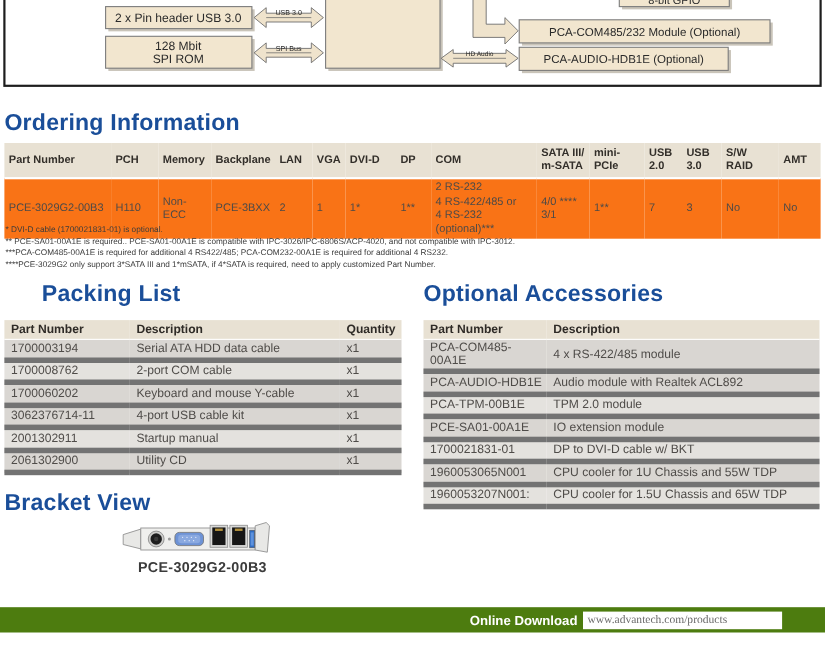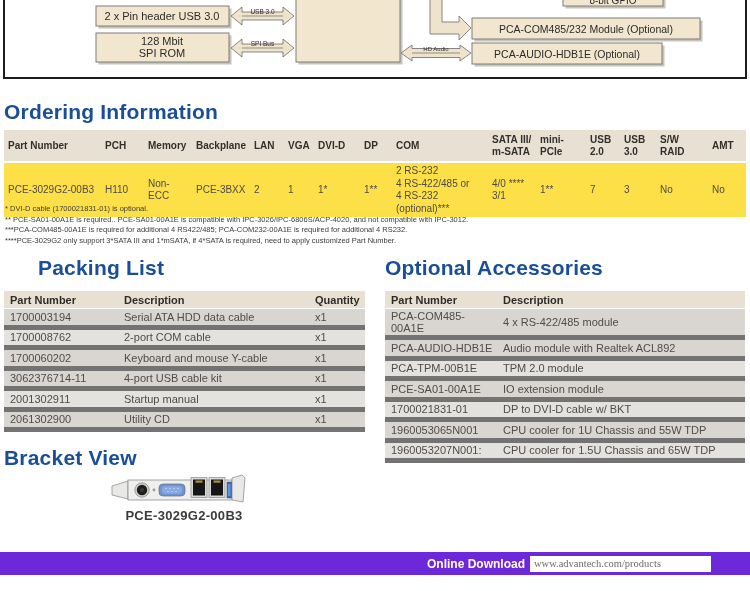--- a/index.html
+++ b/index.html
@@ -19,21 +19,21 @@
   .ord-table {
     position:absolute; left:4px; top:130px; width:742px;
     border-collapse:collapse; table-layout:fixed;
   }
   .ord-table th {
     background:#e8e1d3; color:#332f2a; font-size:10px; font-weight:bold;
     text-align:left; vertical-align:middle; padding:2px 2px 2px 4px;
     height:27px; line-height:1.15; border-bottom:2px solid #fff;
   }
   .ord-table td {
-    background:#fde047; color:#4e4a47; font-size:10px;
+    background:#f97316; color:#4e4a47; font-size:10px;
     text-align:left; vertical-align:middle; padding:2px 2px 2px 4px;
     height:38px; line-height:1.25;
   }
   .pre { white-space:pre-line; }
   
   .footnotes { position:absolute; left:5px; top:204px; width:740px; }
   .footnotes div { font-size:7.5px; color:#3b3b3b; line-height:10.5px; }
   
   .small-table { border-collapse:collapse; table-layout:fixed; position:absolute; }
   .small-table th {
@@ -52,21 +52,21 @@
   
   #bracket-svg { position:absolute; left:110px; top:474px; }
   .bracket-caption {
     position:absolute; left:109px; top:508px; width:150px;
     text-align:center; font-size:13px; font-weight:600; color:#3b3b3b;
     letter-spacing:0.3px;
   }
   
   .footer {
     position:absolute; left:0; top:552px; width:750px; height:23px;
-    background:#6d28d9; box-sizing:border-box;
+    background:#4d7c0f; box-sizing:border-box;
     display:flex; align-items:center; justify-content:flex-end;
     padding-right:39px;
   }
   .footer-label { color:#fff; font-weight:bold; font-size:12px; margin-right:5px; white-space:nowrap; }
   .footer-box {
     width:181px; height:16px; background:#fff; box-sizing:border-box;
     display:flex; align-items:center; padding-left:4px;
     font-size:10.5px; color:#6b6b6b; overflow:hidden;font-family:Liberation Serif, serif;
   }
 </style>

